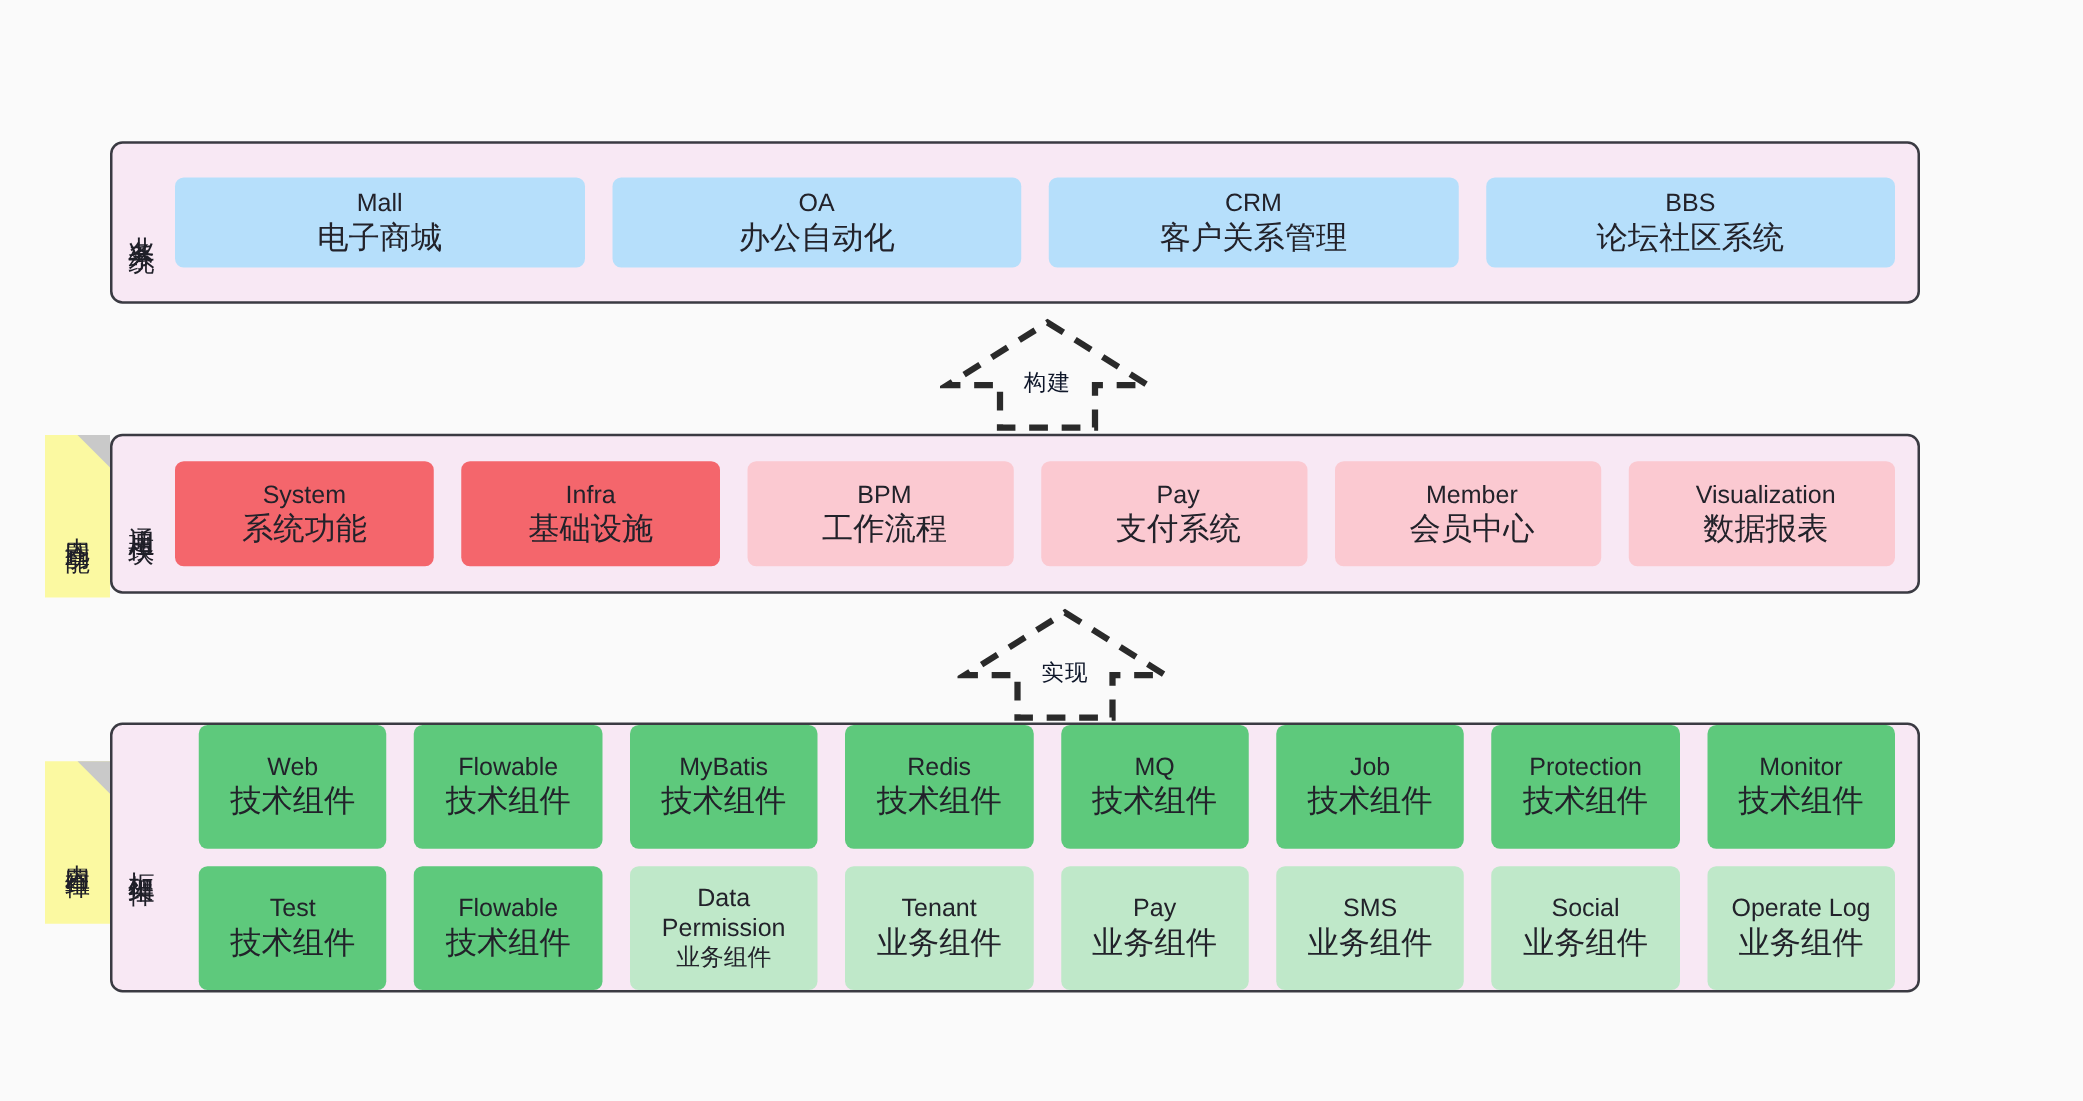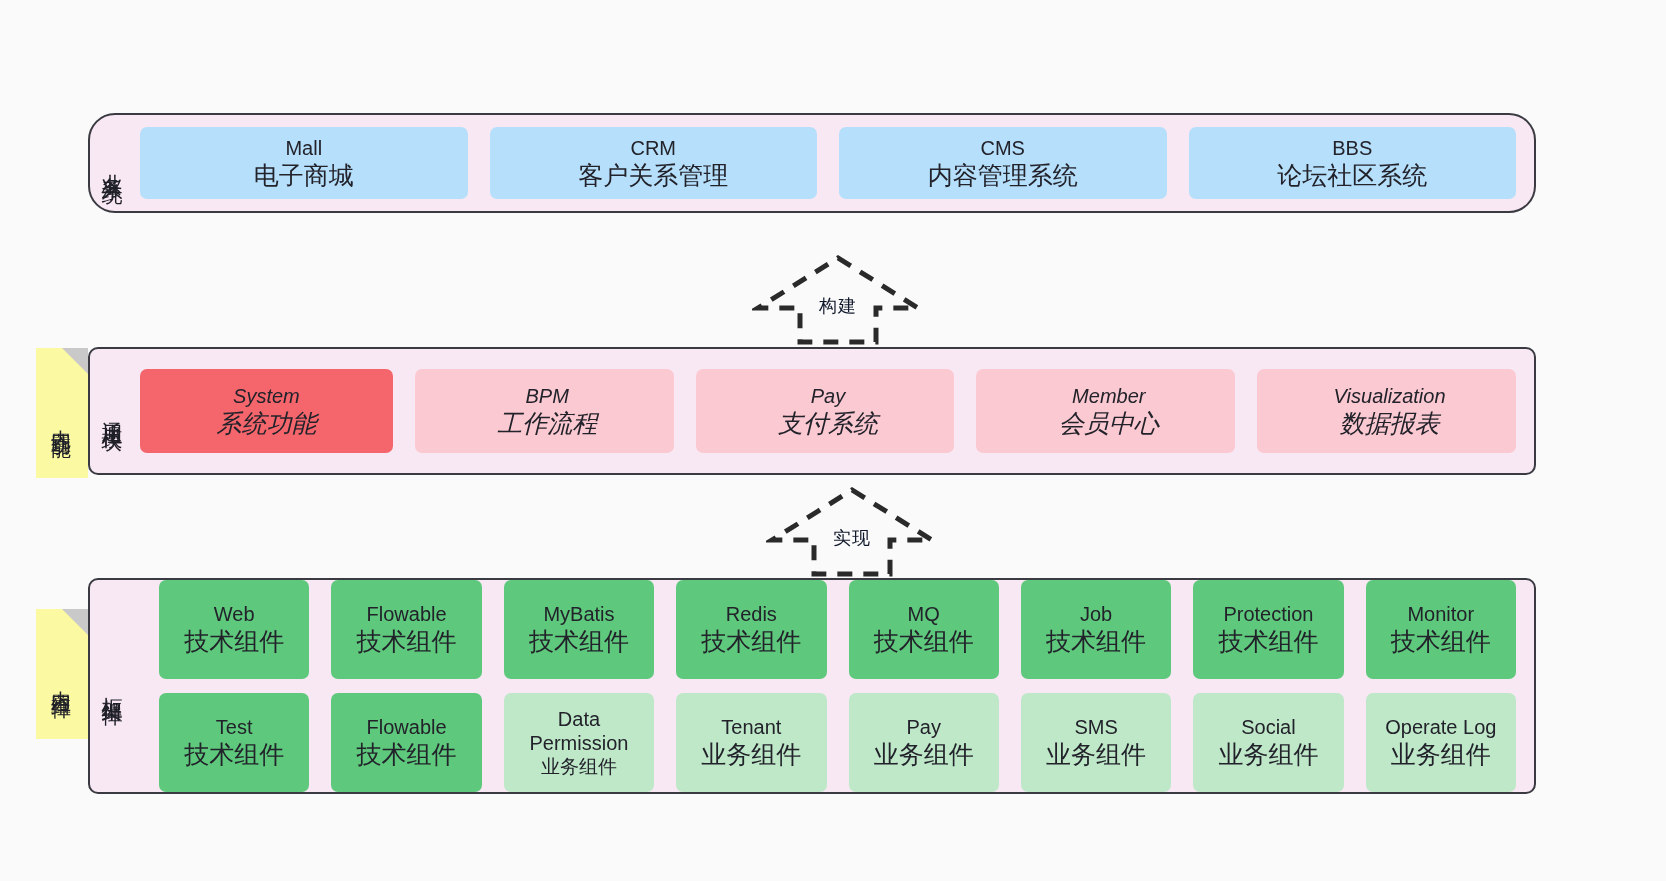--- a/index.html
+++ b/index.html
@@ -75,26 +75,26 @@
   .box .t2 { font-size: 25px; }
   .box .t3 { font-size: 19px; }
 
   .box.blue       { background: #b6dffb; }
   .box.red        { background: #f4666c; }
   .box.pink       { background: #fbc9d1; padding-left: 12px; }
   .box.green      { background: #5ec97c; }
   .box.lightgreen { background: #bfe8c9; }
 
   
-  #layer-business  { left: 88px;  top: 113px; width: 1448px; height: 100px; border-radius: 27px; }
+  #layer-business  { left: 88px;  top: 113px; width: 1448px; height: 130px; }
   #layer-common    { left: 88px;  top: 347px; width: 1448px; height: 128px; }
   #layer-framework { left: 88px;  top: 578px; width: 1448px; height: 216px; }
 
   #layer-business  .row { height: 72px; }
-  #layer-common    .row { height: 84px; font-style: italic; }
+  #layer-common    .row { height: 84px; }
   #layer-framework .row { height: 102px; margin-left: 19px; }
 
   
   .note {
     position: absolute;
     box-sizing: border-box;
     background: #fbf9a1;
     display: flex;
     align-items: center;
     justify-content: center;
@@ -141,26 +141,26 @@
 
   <div class="layer" id="layer-business">
     <div class="layer-title">业务系统</div>
     <div class="layer-body">
       <div class="row">
         <div class="box blue">
           <span class="t1">Mall</span>
           <span class="t2">电子商城</span>
         </div>
         <div class="box blue">
+          <span class="t1">OA</span>
+          <span class="t2">办公自动化</span>
+        </div>
+        <div class="box blue">
           <span class="t1">CRM</span>
           <span class="t2">客户关系管理</span>
-        </div>
-        <div class="box blue">
-          <span class="t1">CMS</span>
-          <span class="t2">内容管理系统</span>
         </div>
         <div class="box blue">
           <span class="t1">BBS</span>
           <span class="t2">论坛社区系统</span>
         </div>
       </div>
     </div>
   </div>
 
   <div class="arrow-wrap" id="arrow-build">
@@ -176,20 +176,24 @@
   </div>
 
   <div class="layer" id="layer-common">
     <div class="layer-title">通用模块</div>
     <div class="layer-body">
       <div class="row">
         <div class="box red">
           <span class="t1">System</span>
           <span class="t2">系统功能</span>
         </div>
+        <div class="box red">
+          <span class="t1">Infra</span>
+          <span class="t2">基础设施</span>
+        </div>
         <div class="box pink">
           <span class="t1">BPM</span>
           <span class="t2">工作流程</span>
         </div>
         <div class="box pink">
           <span class="t1">Pay</span>
           <span class="t2">支付系统</span>
         </div>
         <div class="box pink">
           <span class="t1">Member</span>

